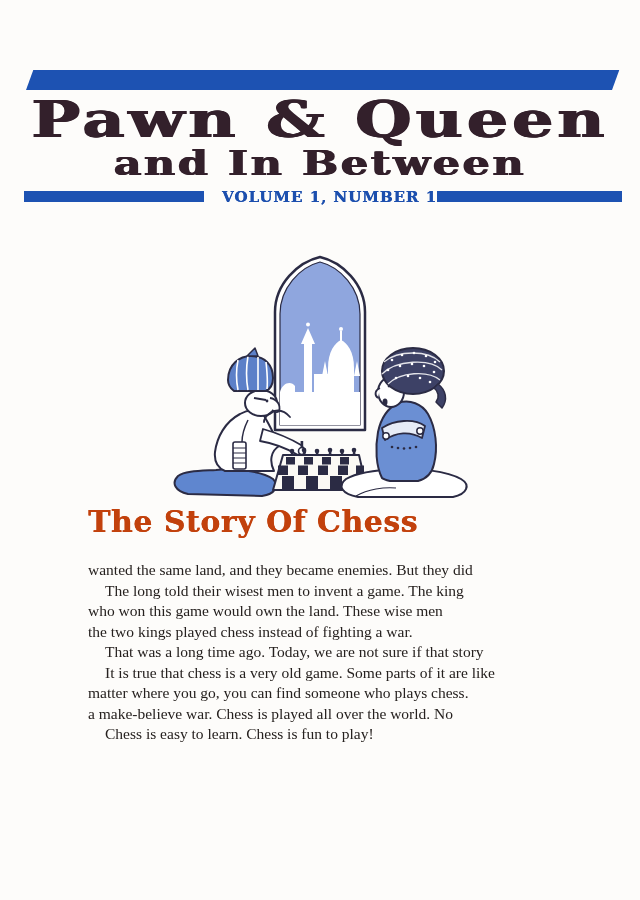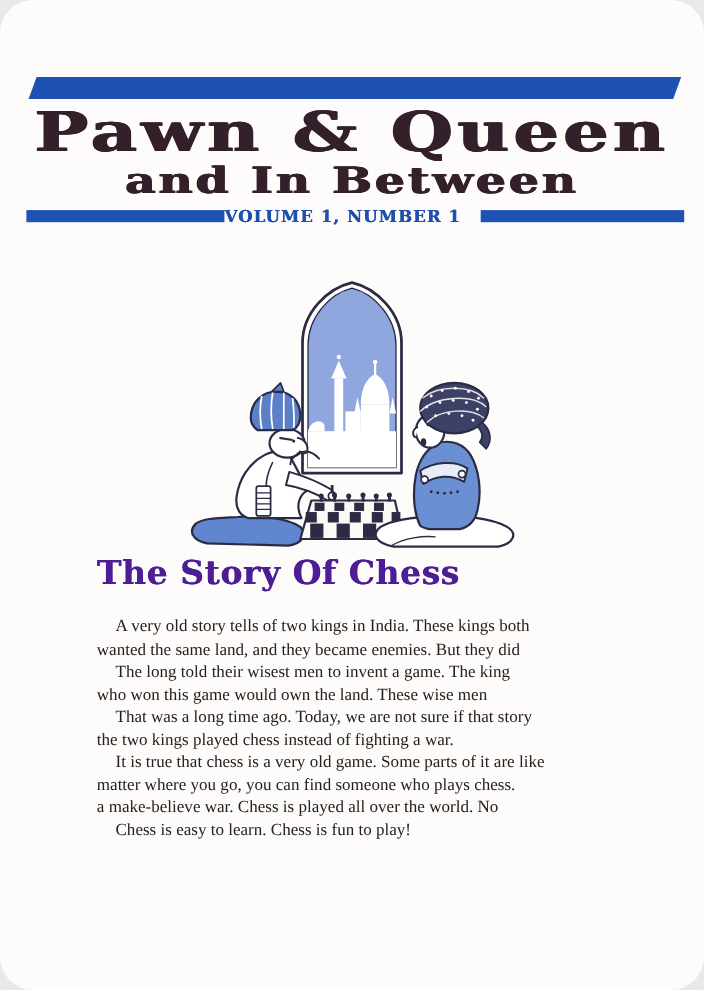--- a/index.html
+++ b/index.html
@@ -13,21 +13,20 @@
     --robe-blue:#6b8fd3;
     --cushion-blue:#5f86cf;
     --turban-dark:#3d4166;
     --page-bg:#fdfcfa;
   }
   html,body{margin:0;padding:0;background:#e9e9e9;}
   .page{
     position:relative;width:640px;height:900px;margin:0 auto;
     background:var(--page-bg);overflow:hidden;
     font-family:"Liberation Serif","DejaVu Serif",serif;
-    border-radius:30px;
   }
   
   .top-bar{
     position:absolute;left:26px;top:70px;width:586px;height:20px;
     background:var(--bar-blue);
     transform:skewX(-20deg);transform-origin:0 100%;
   }
   .title1{
     position:absolute;left:0;top:94px;width:640px;margin:0;
     text-align:center;font-family:"DejaVu Serif","Liberation Serif",serif;
@@ -44,32 +43,32 @@
     color:var(--title-ink);
     text-shadow:0.6px 0 0 currentColor,-0.6px 0 0 currentColor;
     transform:scaleX(1.30);transform-origin:50% 50%;
     white-space:nowrap;
   }
   .issue-row{position:absolute;left:0;top:190px;width:640px;height:14px;}
   .issue-bar{position:absolute;top:1px;height:11px;background:var(--bar-blue);}
   .issue-bar.left{left:24px;width:180px;}
   .issue-bar.right{left:437px;width:185px;}
   .issue-label{
-    position:absolute;left:204px;width:233px;top:-2px;text-align:left;
+    position:absolute;left:204px;width:233px;top:-2px;text-align:right;
     font-family:"DejaVu Serif","Liberation Serif",serif;font-weight:bold;
     font-size:15px;letter-spacing:1px;color:var(--issue-blue);
     text-shadow:0.4px 0 0 currentColor;white-space:nowrap;
   }
   
   .illustration{position:absolute;left:170px;top:252px;width:300px;height:250px;}
   
   .article-heading{
     position:absolute;left:88px;top:504px;margin:0;
     font-family:"DejaVu Serif","Liberation Serif",serif;font-weight:bold;
-    font-size:30px;letter-spacing:0.5px;color:#4c1d95;
+    font-size:30px;letter-spacing:0.5px;color:#c2410c;
     text-shadow:0.4px 0 0 currentColor;white-space:nowrap;
   }
   .article-body{
     position:absolute;left:88px;top:560px;width:480px;
     font-size:15.5px;line-height:20.5px;color:var(--body-ink);
   }
   .article-body .line{white-space:pre;}
   .article-body .line.indent{padding-left:17px;}
 </style>
 </head>
@@ -197,25 +196,24 @@
           <circle cx="238" cy="124" r="1.3"></circle>
         <circle cx="250" cy="126" r="1.3"></circle>
           <circle cx="260" cy="130" r="1.3"></circle>
       </g>
       <path d="M268,132 C276,138 278,148 272,156 L266,150 C270,145 268,139 264,136 Z" style="fill:var(--turban-dark);stroke:var(--outline-ink);stroke-width:1.5;stroke-linejoin:round"></path>
     </g>
   </svg>
 
   <h2 class="article-heading">The Story Of Chess</h2>
   <div class="article-body">
-      <div class="line indent">A very old story tells of two kings in India. These kings both</div>
       <div class="line">wanted the same land, and they became enemies. But they did</div>
       <div class="line indent">The long told their wisest men to invent a game. The king</div>
       <div class="line">who won this game would own the land. These wise men</div>
+      <div class="line">the two kings played chess instead of fighting a war.</div>
       <div class="line indent">That was a long time ago. Today, we are not sure if that story</div>
-      <div class="line">the two kings played chess instead of fighting a war.</div>
       <div class="line indent">It is true that chess is a very old game. Some parts of it are like</div>
       <div class="line">matter where you go, you can find someone who plays chess.</div>
       <div class="line">a make-believe war. Chess is played all over the world. No</div>
       <div class="line indent">Chess is easy to learn. Chess is fun to play!</div>
     </div>
 
 </div>
 
 </body></html>

